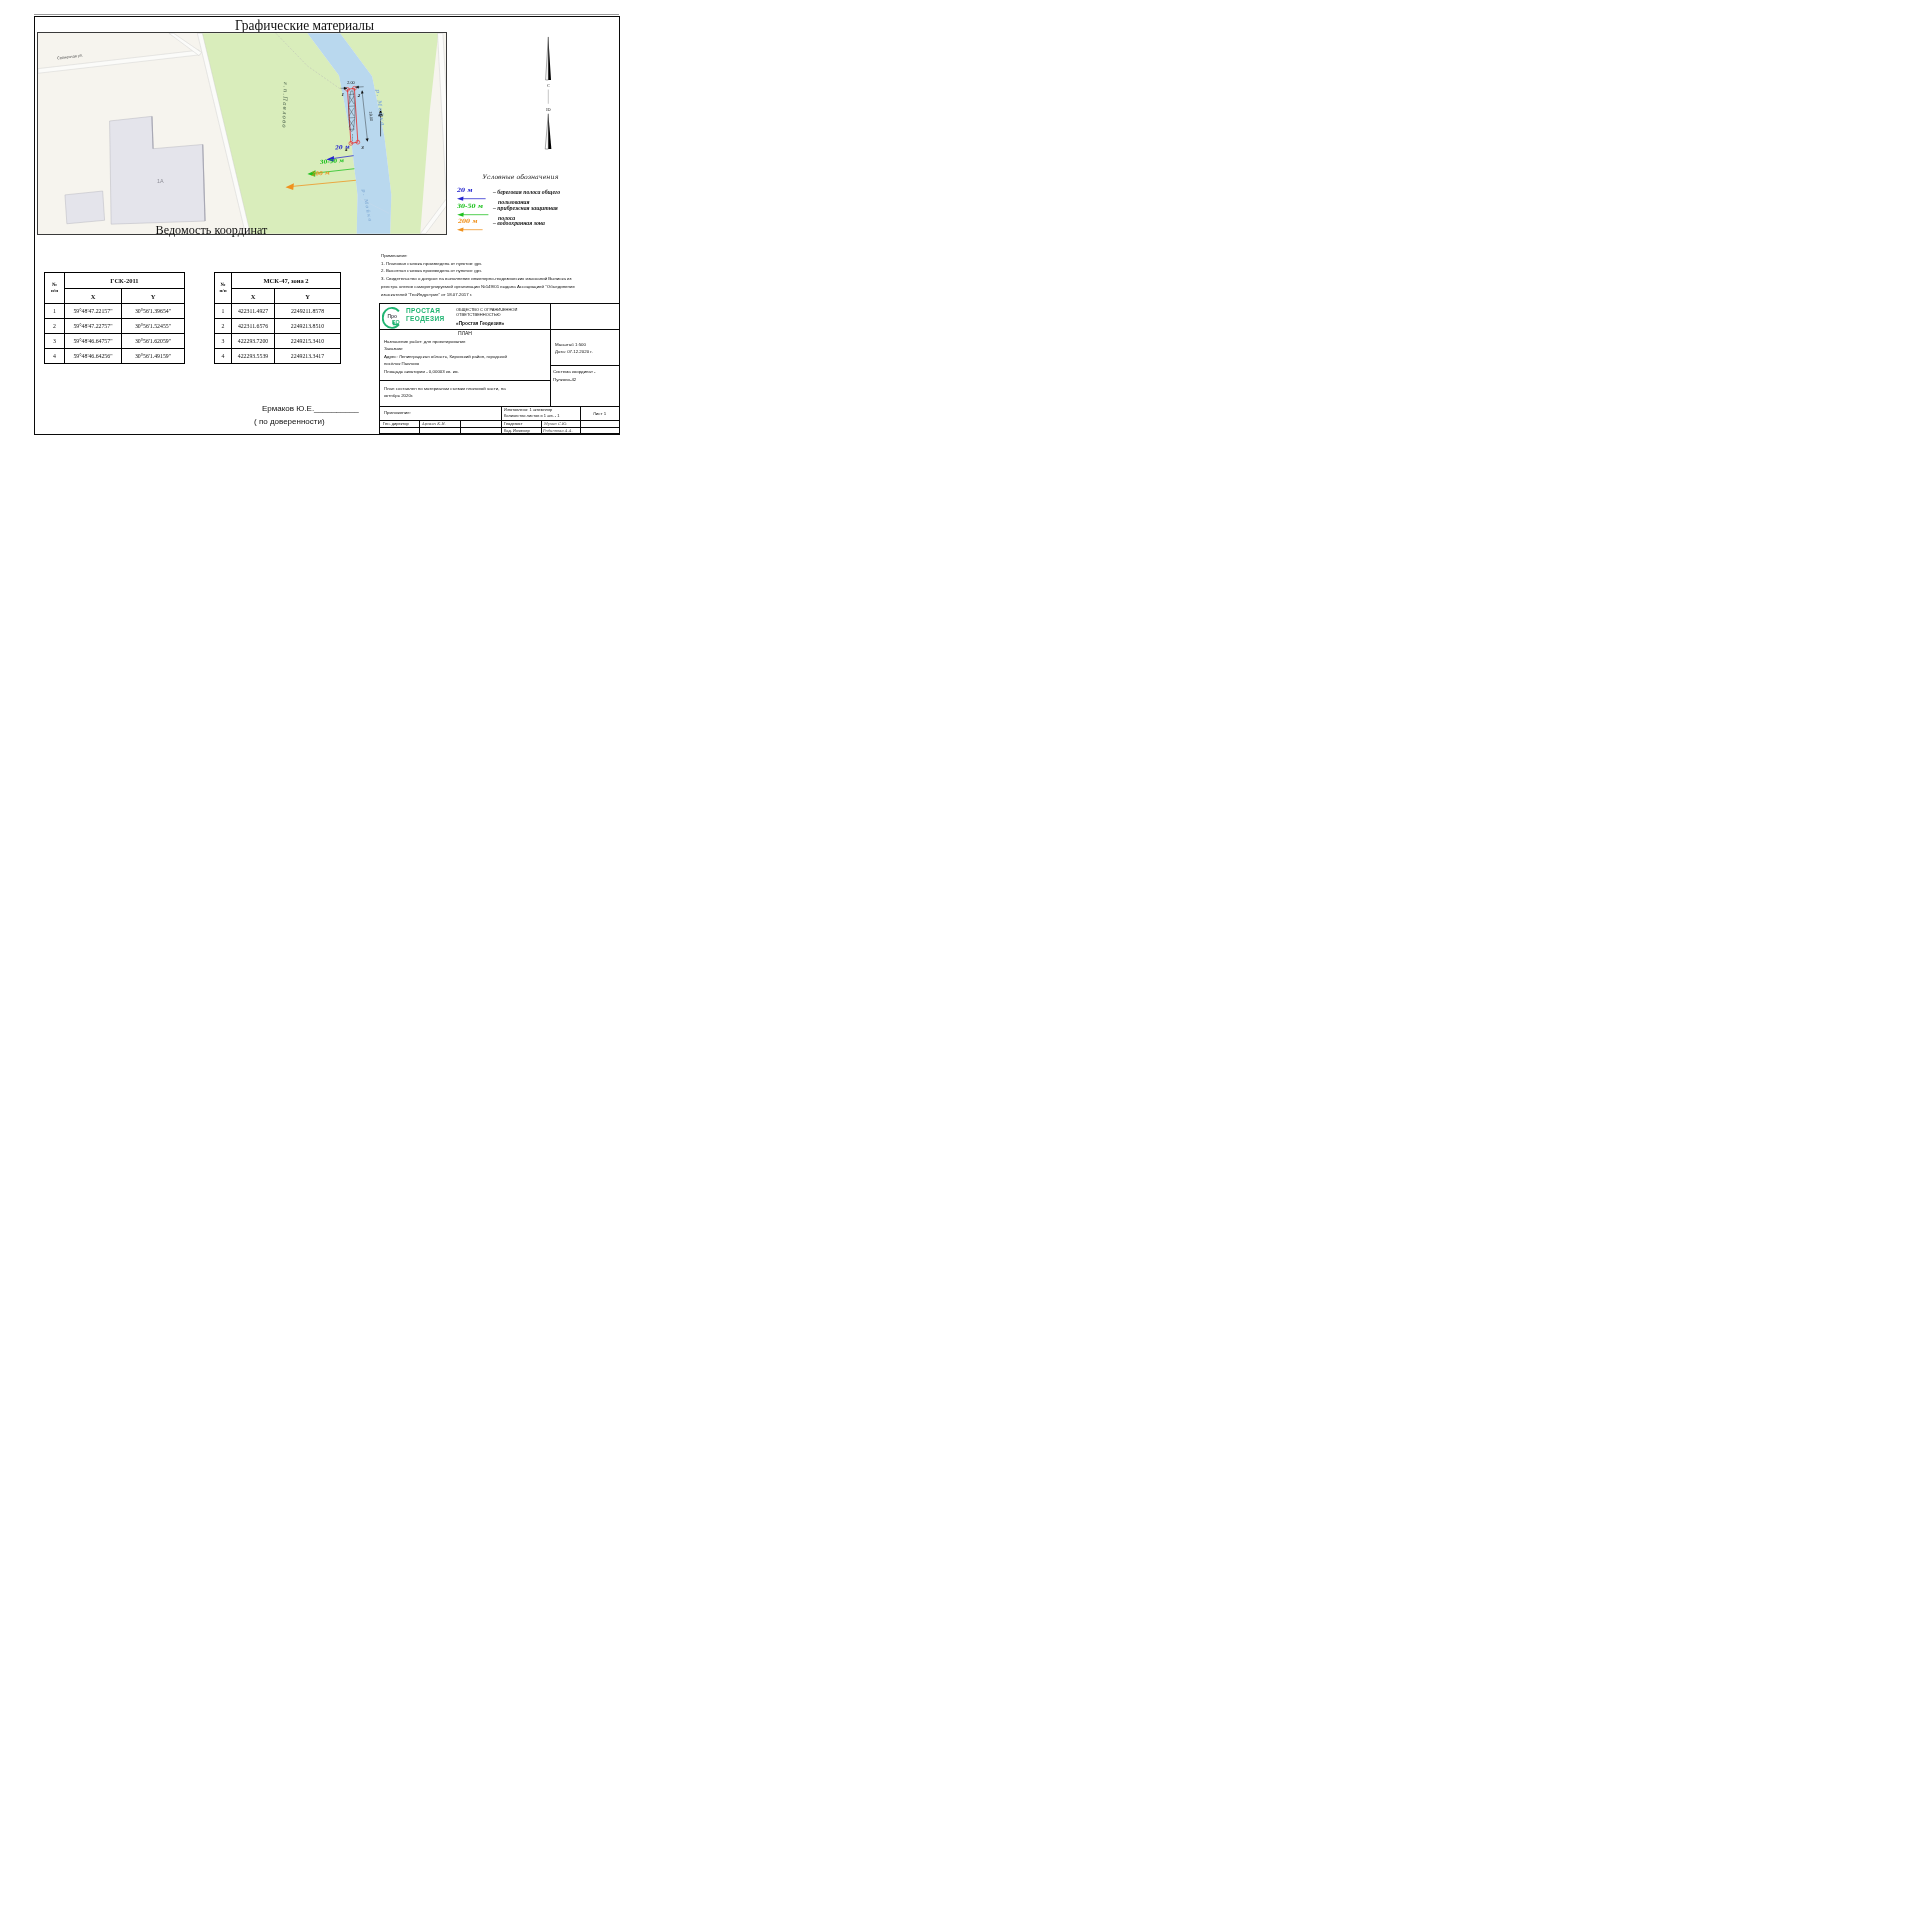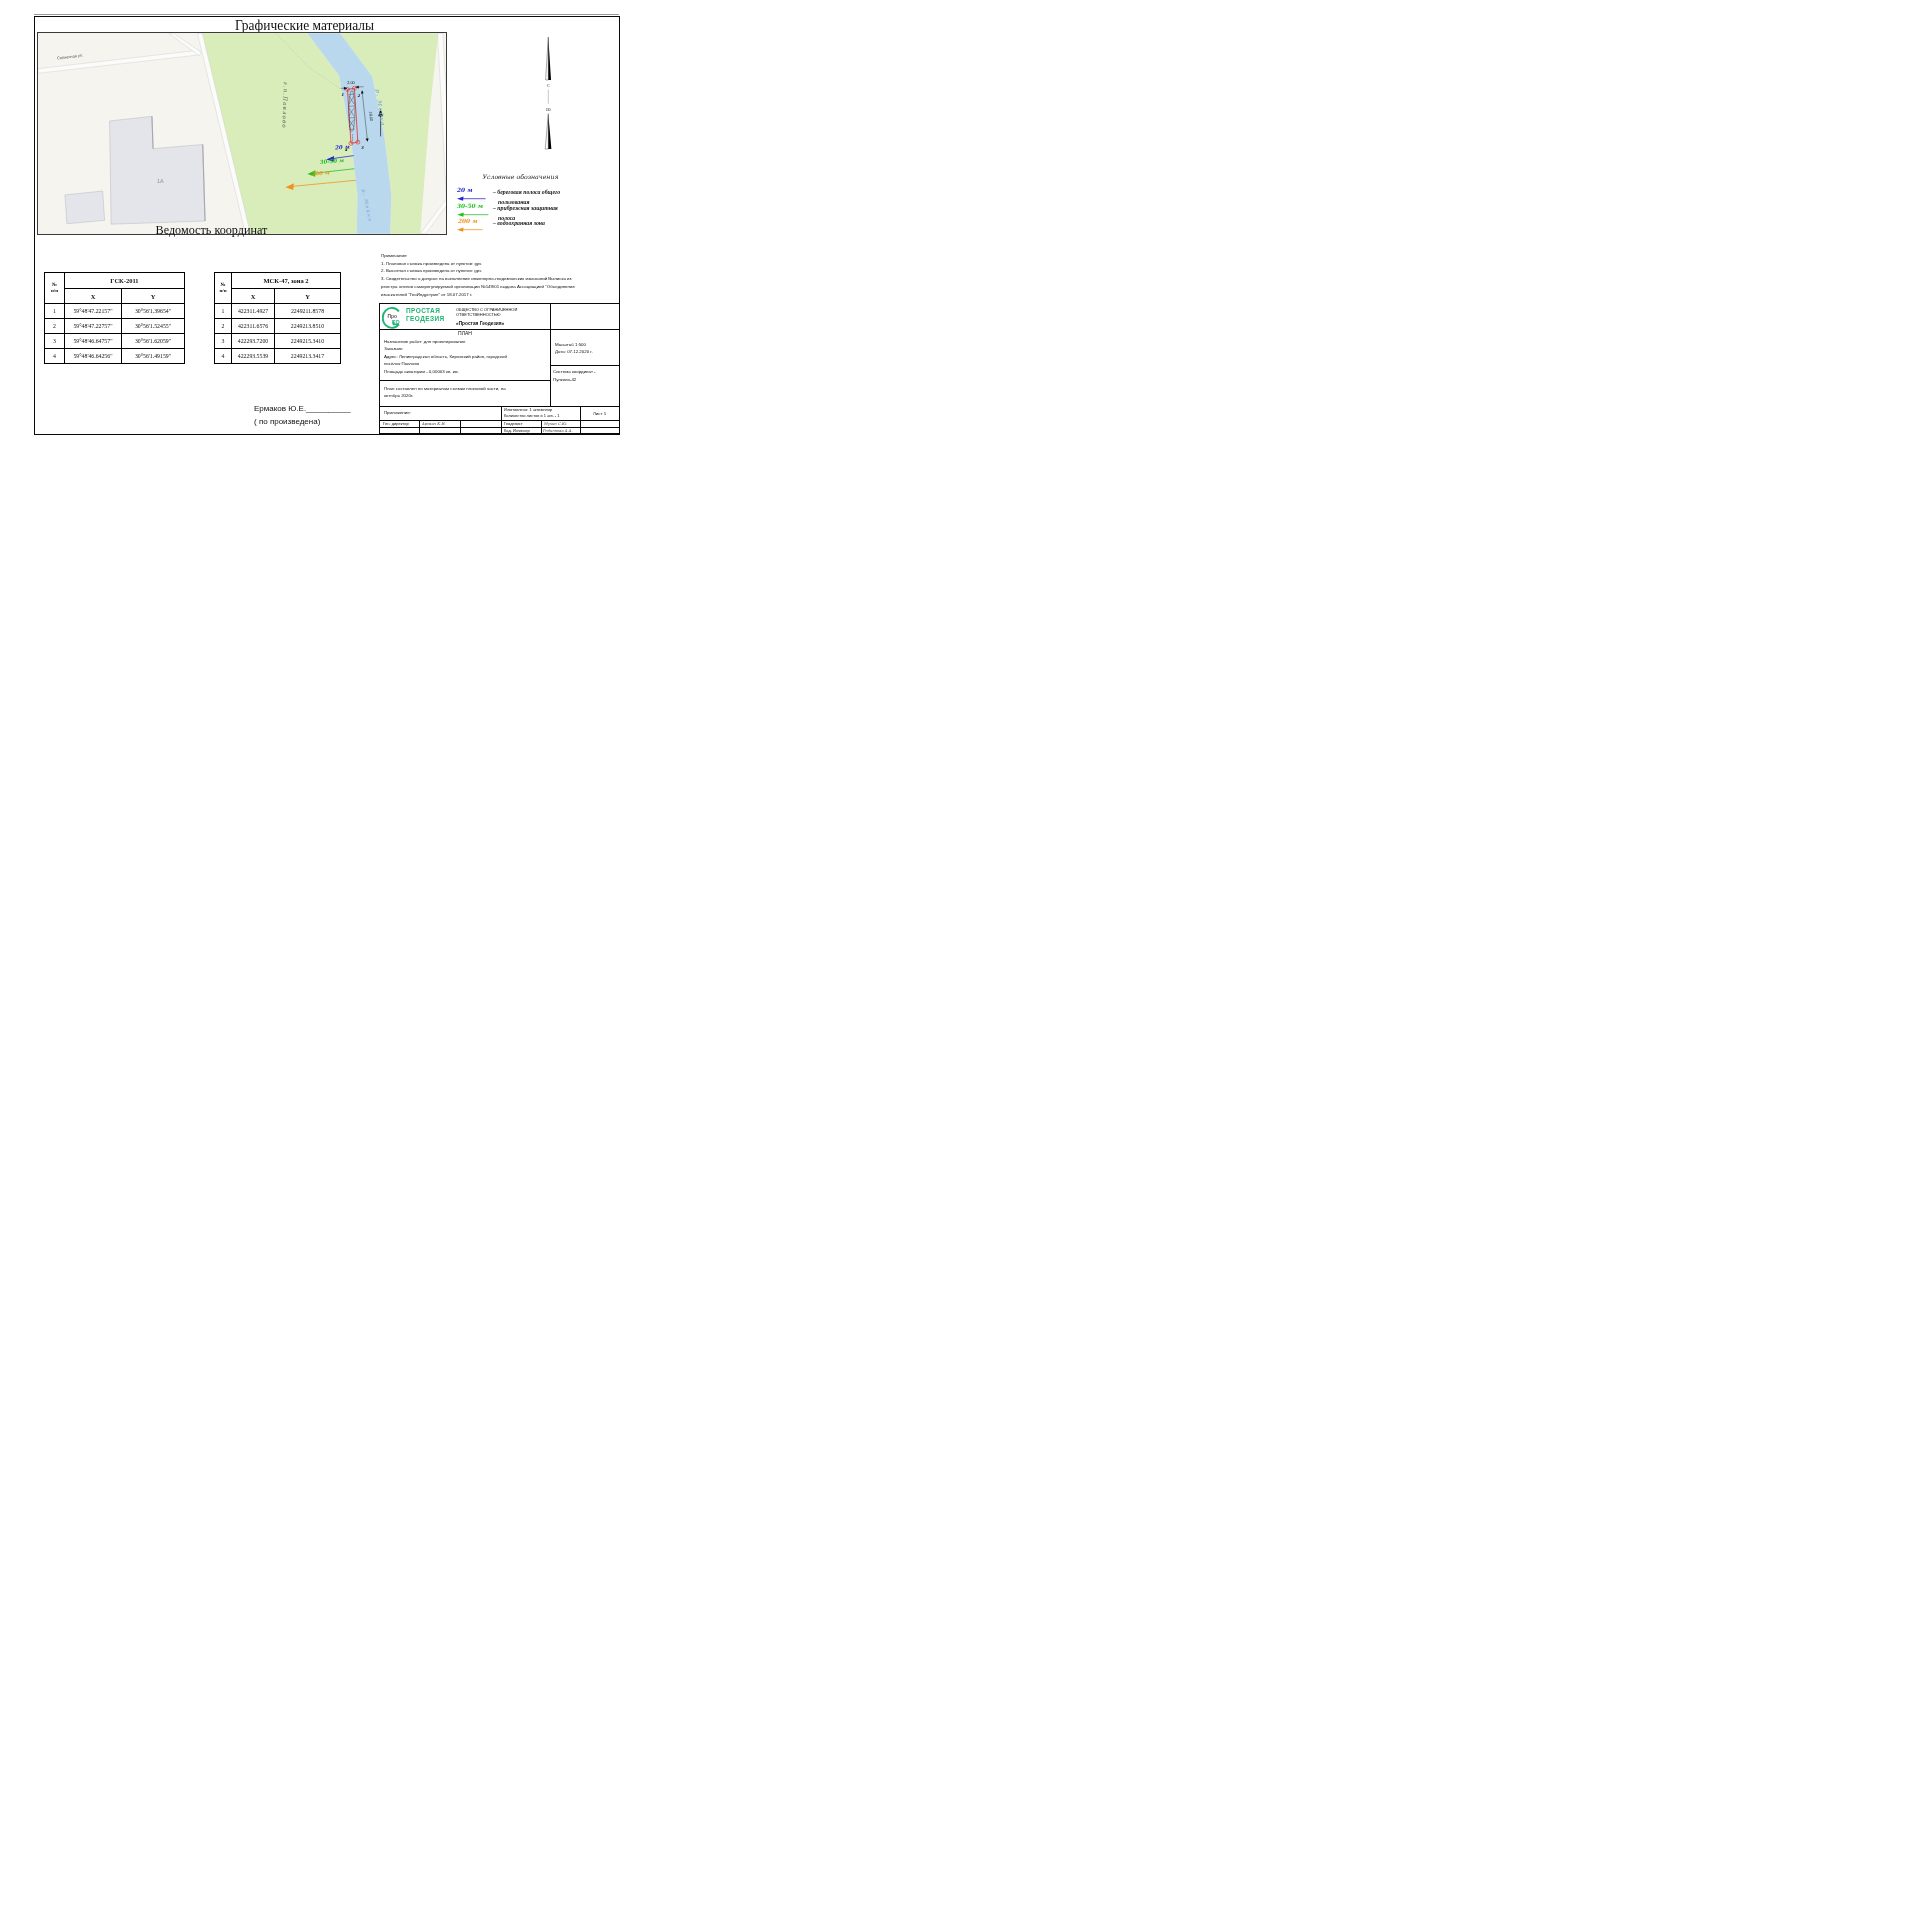--- a/index.html
+++ b/index.html
@@ -322,17 +322,17 @@
     <div class="stxt" style="left:200px;top:107px;width:39px;text-align:center;">Лист 1</div>
 
     <div class="stxt s10" style="left:3.1px;top:118px;">Ген. директор</div>
     <div class="stxt hand" style="left:42px;top:118px;">Арович К.И.</div>
     <div class="stxt s10" style="left:124px;top:118px;">Геодезист</div>
     <div class="stxt hand" style="left:164px;top:118px;">Мухин С.Ю.</div>
     <div class="stxt s10" style="left:124px;top:125px;">Кад. Инженер</div>
     <div class="stxt hand" style="left:163px;top:125px;">Родионова А.А.</div>
   </div>
 
-  <div class="abs sig" style="left:254px;top:404px;">Ермаков Ю.Е.__________</div>
-  <div class="abs sig" style="left:254px;top:417px;">( по произведена)</div>
+  <div class="abs sig" style="left:262px;top:404px;">Ермаков Ю.Е.__________</div>
+  <div class="abs sig" style="left:254px;top:417px;">( по доверенности)</div>
 
 </div>
 
 
 </body></html>

